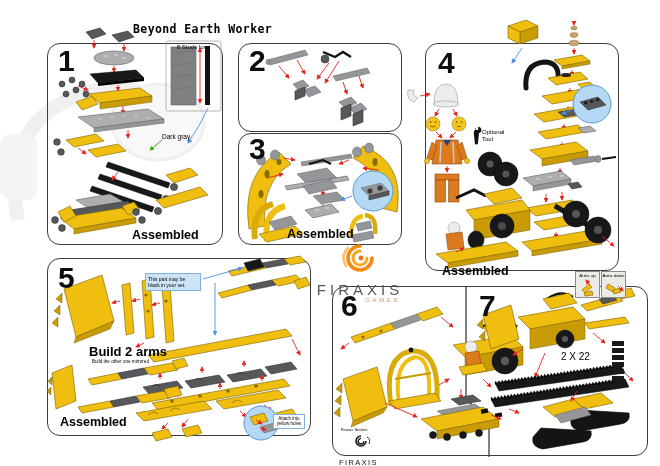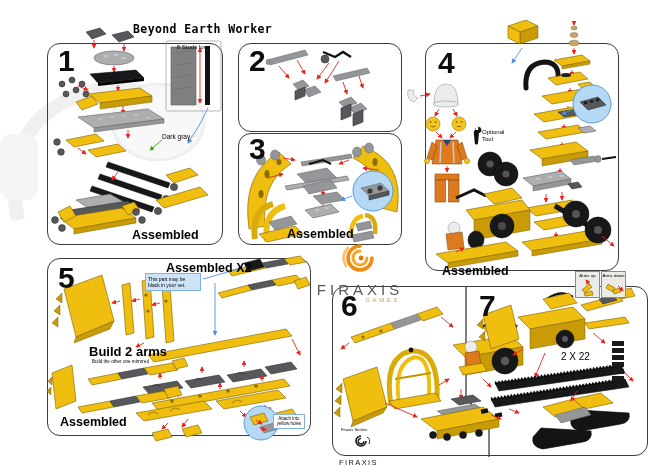--- a/index.html
+++ b/index.html
@@ -343,21 +343,20 @@
       <polygon class="or" points="20,216 36,214 38,230 22,232"></polygon>
       <polygon class="y" points="10,236 80,224 92,233 22,245"></polygon>
       <polygon class="yd" points="22,245 92,233 92,238 22,250"></polygon>
       <line class="ar" x1="30" y1="234" x2="38" y2="230"></line>
     </g>
   </svg>
 </div>
 
 <div class="panel" style="left:47px;top:258px;width:264px;height:178px">
   <span class="num" style="left:10px;top:4px">5</span>
-  <div class="lbl assembled" style="left:118px;top:2px">Assembled X2</div>
   <div class="notebox" style="left:97px;top:14px;width:56px">This part may be black in your set.</div>
   <div class="lbl" style="left:41px;top:86px;font-weight:bold;font-size:13px">Build 2 arms</div>
   <div class="lbl" style="left:44px;top:100px;font-size:4.6px">Build the other one mirrored</div>
   <div class="lbl assembled" style="left:12px;top:156px">Assembled</div>
   <div class="insetlbl" style="left:225px;top:155px;width:32px">Attach into yellow holes</div>
   <svg class="art" style="top:-4px" width="264" height="192" viewBox="0 0 264 192">
     <g>
       <polygon class="y" points="16,34 54,20 66,66 28,82"></polygon>
       <polygon class="yd" points="28,82 66,66 62,74 26,88"></polygon>
       <polygon class="yd" points="14,38 8,44 14,48"></polygon>

